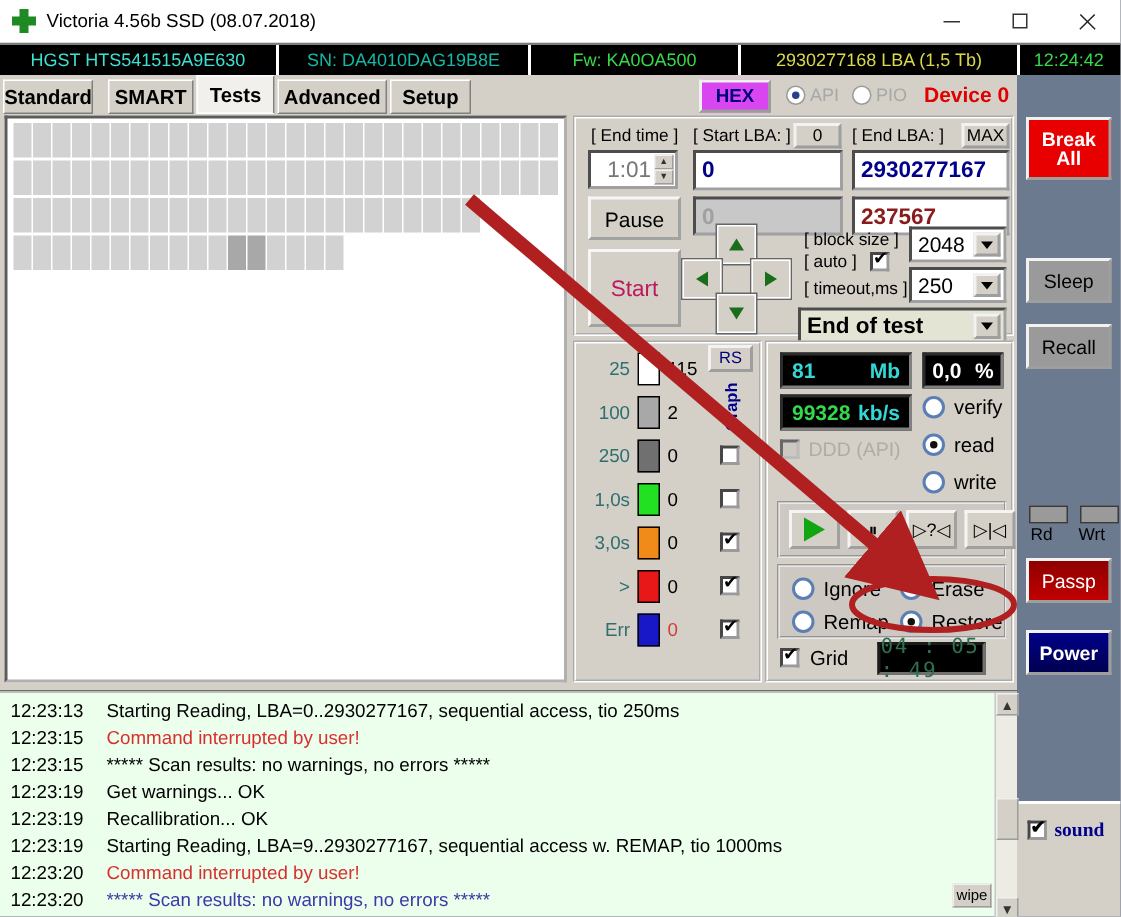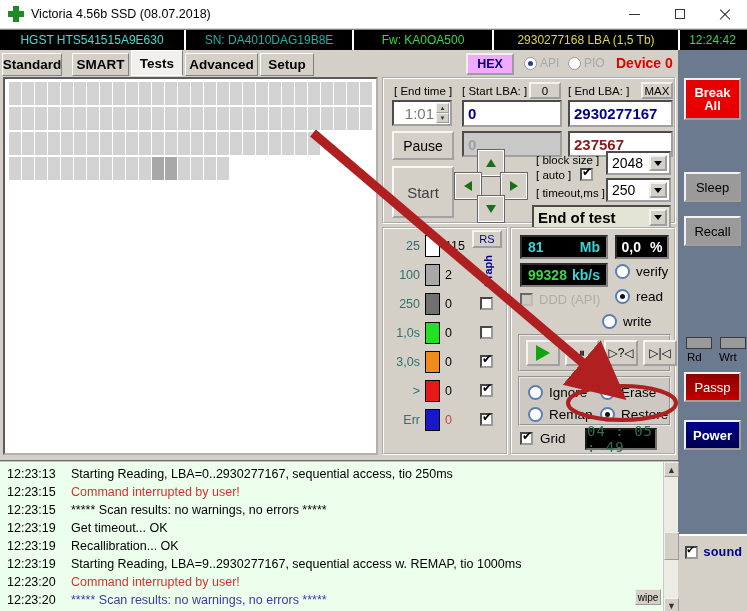--- a/index.html
+++ b/index.html
@@ -83,21 +83,21 @@
     font-family: "Liberation Sans", sans-serif;
   }
   .tab.active {
     top: 0px; height: 26px; background: #f2f0ec;
     border-bottom: none;
     border: 1px solid #ffffff; border-right-color: #808080;
     z-index: 4;
   }
   .hexbtn {
     position: absolute; left: 466px; top: 53px; width: 48px; height: 22px;
-    background: #f0abfc; border: 2px outset #f0f0f0;
+    background: #d946ef; border: 2px outset #f0f0f0;
     display: flex; align-items: center; justify-content: center;
     font-size: 12.5px; font-weight: bold; color: #00007c;
     font-family: "Liberation Sans", sans-serif;
   }
   .radio-mini { position: absolute; display: flex; align-items: center; gap: 3px; font-size: 12px; }
   .rb { width: 13px; height: 13px; border-radius: 50%; border: 1px solid #9a9a9a;
         background: #ffffff; position: relative; display: inline-block; }
   .rb.sel-blue:after {
     content: ""; position: absolute; left: 3px; top: 3px; width: 5px; height: 5px;
     border-radius: 50%; background: #27408b;
@@ -153,21 +153,21 @@
   .smallbtn {
     position: absolute; background: #d4d0c8; border: 2px outset #f2f2f2;
     display: flex; align-items: center; justify-content: center;
     font-size: 11.5px; color: #000; font-family: "Liberation Sans", sans-serif;
   }
   .bigbtn {
     position: absolute; background: #d4d0c8; border: 2px outset #f6f6f6;
     display: flex; align-items: center; justify-content: center;
     font-size: 14px; color: #000; font-family: "Liberation Sans", sans-serif;
   }
-  .bigbtn.startc { color: #404040; font-size: 15px; }
+  .bigbtn.startc { color: #be185d; font-size: 15px; }
   .spin {
     position: absolute; background: #ffffff; border: 2px inset #a0a0a0;
     display: flex; align-items: center; justify-content: flex-end;
     font-size: 15px; color: #777; padding-right: 16px;
     font-family: "Liberation Sans", sans-serif;
   }
   .spin .arrows {
     position: absolute; right: 1px; top: 1px; bottom: 1px; width: 13px;
     display: flex; flex-direction: column;
   }
@@ -278,21 +278,21 @@
   .rbtn.passp { background: linear-gradient(#8e0000, #c00000); color: #fff; }
   .rbtn.power { background: linear-gradient(#00008b, #000050); color: #fff; font-weight: bold; }
   .greenbar { position: absolute; left: 14px; top: 122px; width: 40px; height: 10px; background: #19e019; border: 1px solid #0a8a0a; }
   .rwind { position: absolute; width: 26px; height: 12px; background: #9a9a9a; border: 1px solid #3a3a3a; }
   .rwlabel { position: absolute; font-size: 11.5px; color: #000; font-family: "Liberation Sans", sans-serif; }
   .soundpane {
     position: absolute; left: 0px; top: 484px; width: 69px; height: 127px;
     background: #d4d0c8; border-top: 2px solid #ffffff;
   }
   .soundrow { position: absolute; left: 7px; top: 9px; display: flex; align-items: center; gap: 5px; }
-  .soundrow span { font-size: 13px; font-weight: bold; color: #00008b; font-family: Liberation Mono, monospace; }
+  .soundrow span { font-size: 13px; font-weight: bold; color: #00008b; font-family: Liberation Serif, serif; }
 
   
   .logarea {
     position: absolute; left: 0px; top: 460px; width: 678px; height: 151px;
     background: #ecffec; border-top: 2px groove #c0c0c0;
   }
   .logrow { display: flex; height: 18px; align-items: center; font-size: 12.5px;
             font-family: "Liberation Sans", sans-serif; }
   .logtime { width: 62px; padding-left: 7px; color: #000; }
   .logsep { width: 9px; }
@@ -596,21 +596,21 @@
     </div>
 
     <div class="radio-lg" style="left:103px;top:35px;">
       <span class="rb big"></span>
       <span>verify</span>
     </div>
     <div class="radio-lg" style="left:103px;top:60px;">
       <span class="rb big sel"></span>
       <span>read</span>
     </div>
-    <div class="radio-lg" style="left:90px;top:85px;">
+    <div class="radio-lg" style="left:103px;top:85px;">
       <span class="rb big"></span>
       <span>write</span>
     </div>
 
     <div class="subpanel" style="left:6px;top:105px;width:153px;height:38px;">
       <div class="transport" style="left:6px;top:4px;">
         <span class="play-tri"></span>
       </div>
       <div class="transport" style="left:45px;top:4px;">
         <span style="font-size:12px;">⏸</span>
@@ -690,21 +690,21 @@
           <div class="logmsg red">Command interrupted by user!</div>
         </div>
         <div class="logrow">
           <div class="logtime">12:23:15</div>
           <div class="logsep"></div>
           <div class="logmsg">***** Scan results: no warnings, no errors *****</div>
         </div>
         <div class="logrow">
           <div class="logtime">12:23:19</div>
           <div class="logsep"></div>
-          <div class="logmsg">Get timeout... OK</div>
+          <div class="logmsg">Get warnings... OK</div>
         </div>
         <div class="logrow">
           <div class="logtime">12:23:19</div>
           <div class="logsep"></div>
           <div class="logmsg">Recallibration... OK</div>
         </div>
         <div class="logrow">
           <div class="logtime">12:23:19</div>
           <div class="logsep"></div>
           <div class="logmsg">Starting Reading, LBA=9..2930277167, sequential access w. REMAP, tio 1000ms</div>

